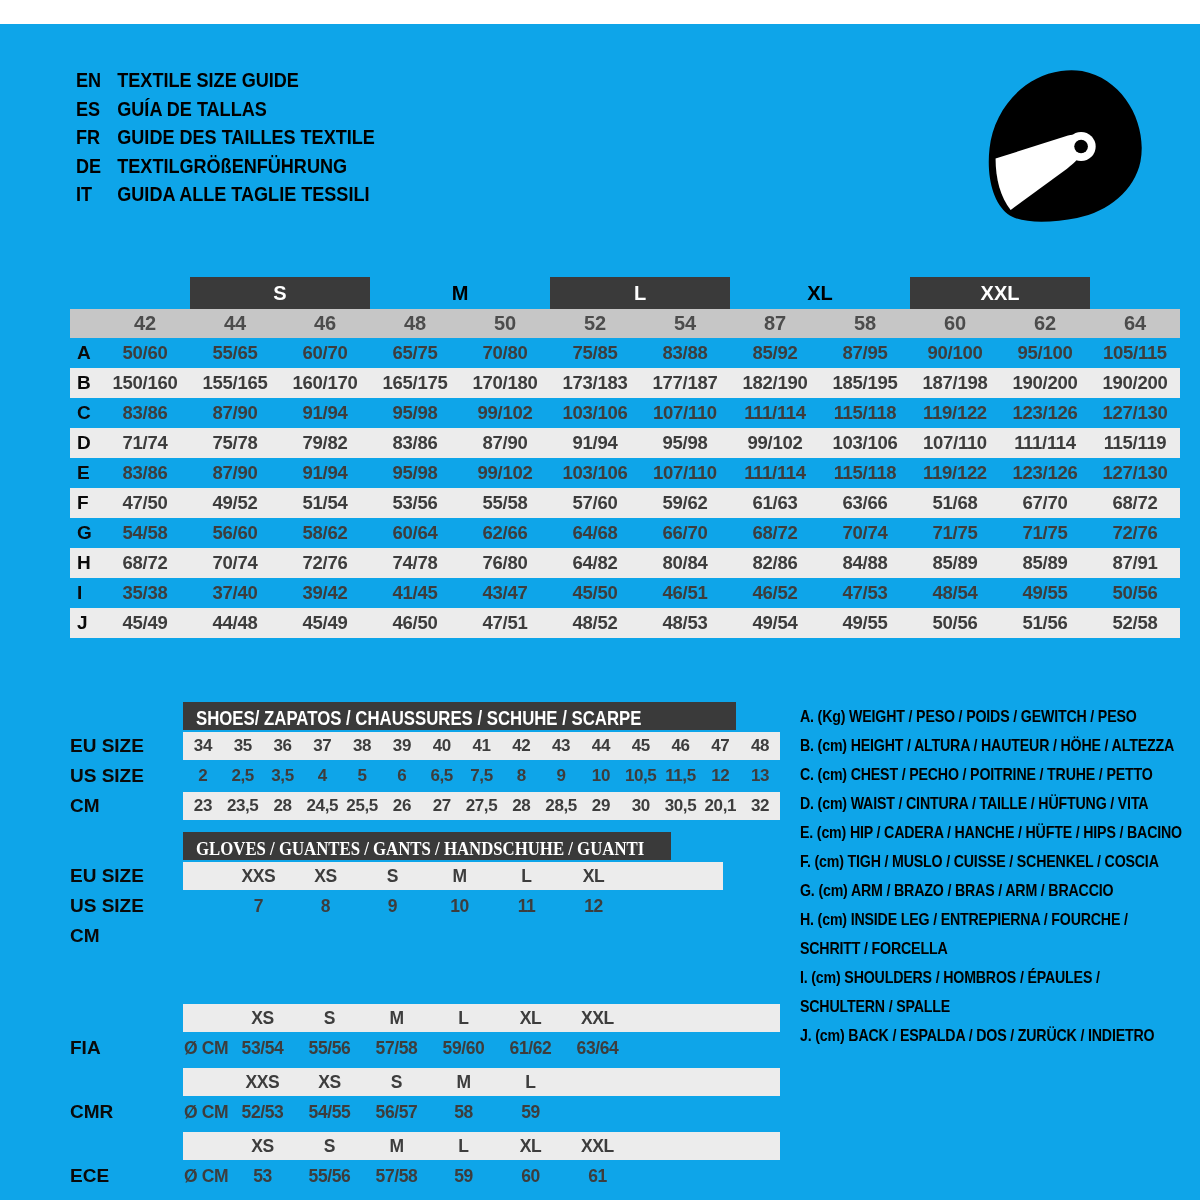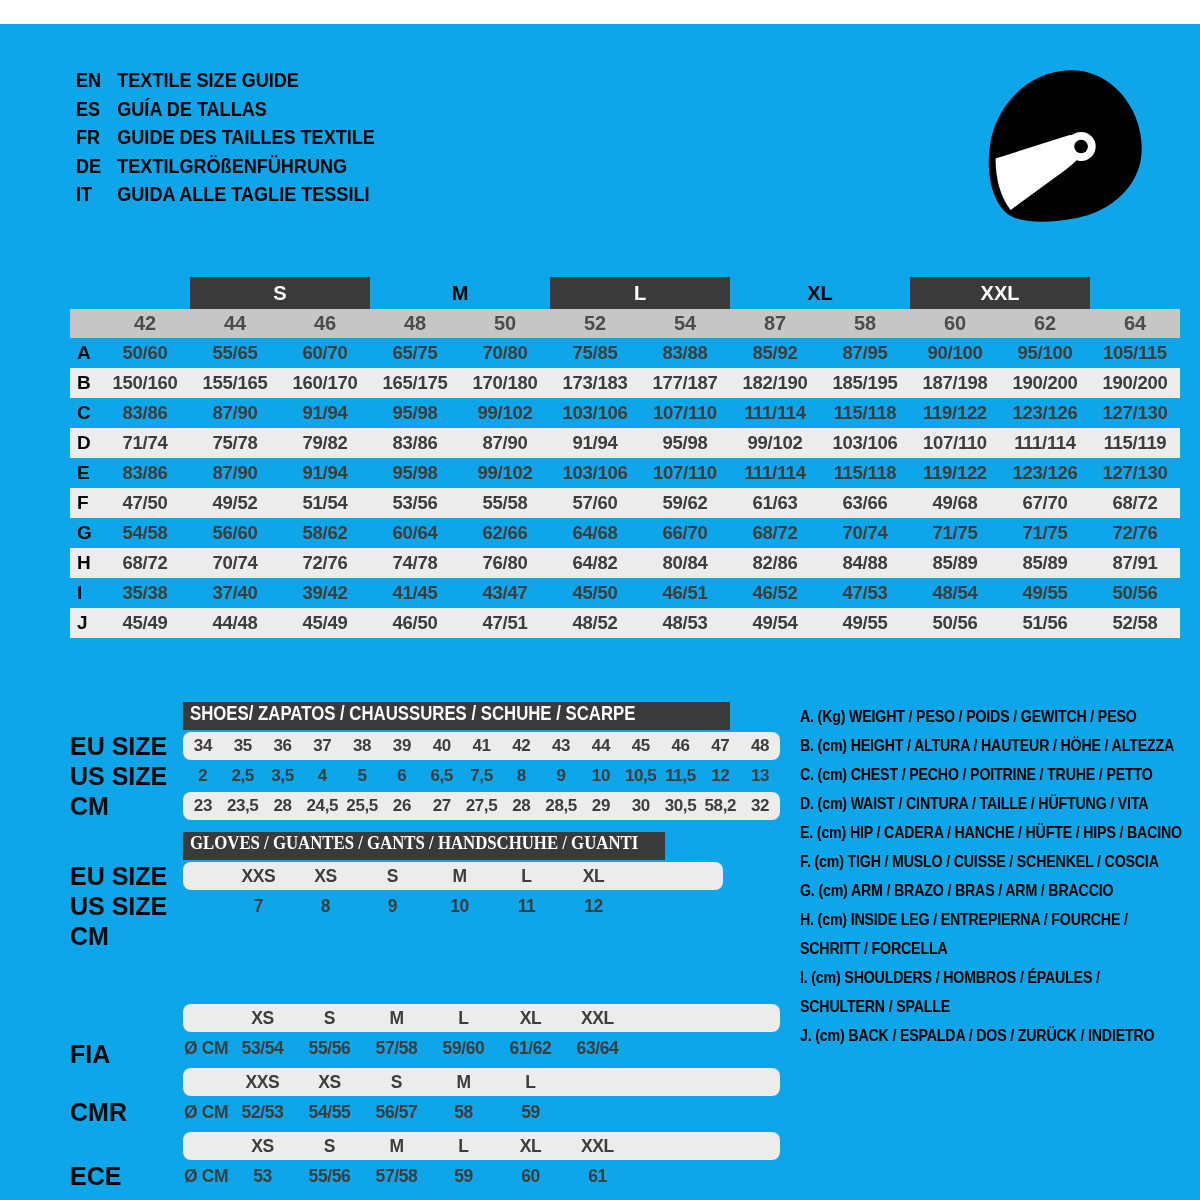--- a/index.html
+++ b/index.html
@@ -27,24 +27,24 @@
   .band-dark{background:#3a3a3a;color:#fff;}
   .num-row{height:29px;background:#c6c6c6;display:grid;grid-template-columns:30px repeat(12,1fr);}
   .num-cell{display:flex;align-items:center;justify-content:center;font-size:20px;color:#4c4c4c;}
   .t-row{height:30px;display:grid;grid-template-columns:30px repeat(12,1fr);}
   .t-row.stripe{background:#ececec;}
   .t-letter{display:flex;align-items:center;padding-left:7px;font-size:19px;color:#0a0a0a;}
   .t-cell{display:flex;align-items:center;justify-content:center;font-size:18.5px;color:#3d3d3d;letter-spacing:-0.3px;}
 
   
   .section{position:absolute;left:70px;width:1110px;}
-  .sec-bar{position:absolute;top:0;height:28px;background:#3a3a3a;color:#fff;display:flex;align-items:flex-start;padding-left:7px;font-size:19.5px;}
-  .sec-label{position:absolute;left:0;height:28px;display:flex;align-items:center;font-size:25px;color:#0a0a0a;white-space:nowrap;}
+  .sec-bar{position:absolute;top:0;height:28px;background:#3a3a3a;color:#fff;display:flex;align-items:flex-end;padding-left:13px;font-size:19.5px;}
+  .sec-label{position:absolute;left:0;height:28px;display:flex;align-items:center;font-size:19px;color:#0a0a0a;white-space:nowrap;}
   .s-row,.h-row{position:absolute;left:113px;height:28px;display:grid;}
-  .stripe-row{background:#ececec;border-radius:8px;}
+  .stripe-row{background:#ececec;}
   .s-cell,.h-cell{display:flex;align-items:center;justify-content:center;font-size:17px;color:#3d3d3d;letter-spacing:-0.4px;white-space:nowrap;}
 
   .shoes{top:678px;height:122px;}
   .shoes .sec-bar{left:113px;width:540px;}
   .shoes .s-row{width:597px;grid-template-columns:repeat(15,1fr);}
 
   .gloves{top:808px;height:122px;}
   .gloves .sec-bar{left:113px;width:475px;font-family:Liberation Serif, serif;}
   .gloves .s-row{width:540px;grid-template-columns:42px repeat(6,67px) 1fr;}
   .gloves .s-cell{font-size:17.5px;}
@@ -199,21 +199,21 @@
           <div class="t-letter">F</div>
           <div class="t-cell">47/50</div>
           <div class="t-cell">49/52</div>
           <div class="t-cell">51/54</div>
           <div class="t-cell">53/56</div>
           <div class="t-cell">55/58</div>
           <div class="t-cell">57/60</div>
           <div class="t-cell">59/62</div>
           <div class="t-cell">61/63</div>
           <div class="t-cell">63/66</div>
-          <div class="t-cell">49/68</div>
+          <div class="t-cell">51/68</div>
           <div class="t-cell">67/70</div>
           <div class="t-cell">68/72</div>
         </div>
         <div class="t-row">
           <div class="t-letter">G</div>
           <div class="t-cell">54/58</div>
           <div class="t-cell">56/60</div>
           <div class="t-cell">58/62</div>
           <div class="t-cell">60/64</div>
           <div class="t-cell">62/66</div>
@@ -321,21 +321,21 @@
         <div class="s-cell">24,5</div>
         <div class="s-cell">25,5</div>
         <div class="s-cell">26</div>
         <div class="s-cell">27</div>
         <div class="s-cell">27,5</div>
         <div class="s-cell">28</div>
         <div class="s-cell">28,5</div>
         <div class="s-cell">29</div>
         <div class="s-cell">30</div>
         <div class="s-cell">30,5</div>
-        <div class="s-cell">58,2</div>
+        <div class="s-cell">20,1</div>
         <div class="s-cell">32</div>
       </div>
     </div>
 
   <div class="section gloves">
     <div class="sec-bar">
       <span class="cnd">GLOVES / GUANTES / GANTS / HANDSCHUHE / GUANTI</span>
     </div>
   <div class="sec-label" style="top: 30px;">EU SIZE</div>
       <div class="s-row stripe-row" style="top: 30px;">
@@ -376,21 +376,21 @@
       <div class="h-row" style="top: 62px;">
         <div class="h-cell h-unit">Ø CM</div>
         <div class="h-cell">53/54</div>
         <div class="h-cell">55/56</div>
         <div class="h-cell">57/58</div>
         <div class="h-cell">59/60</div>
         <div class="h-cell">61/62</div>
         <div class="h-cell">63/64</div>
         <div class="h-cell"></div>
       </div>
-      <div class="sec-label" style="top: 68px;">FIA</div>
+      <div class="sec-label" style="top: 62px;">FIA</div>
       <div class="h-row stripe-row" style="top: 96px;">
         <div class="h-cell"></div>
         <div class="h-cell">XXS</div>
         <div class="h-cell">XS</div>
         <div class="h-cell">S</div>
         <div class="h-cell">M</div>
         <div class="h-cell">L</div>
         <div class="h-cell"></div>
         <div class="h-cell"></div>
       </div>

